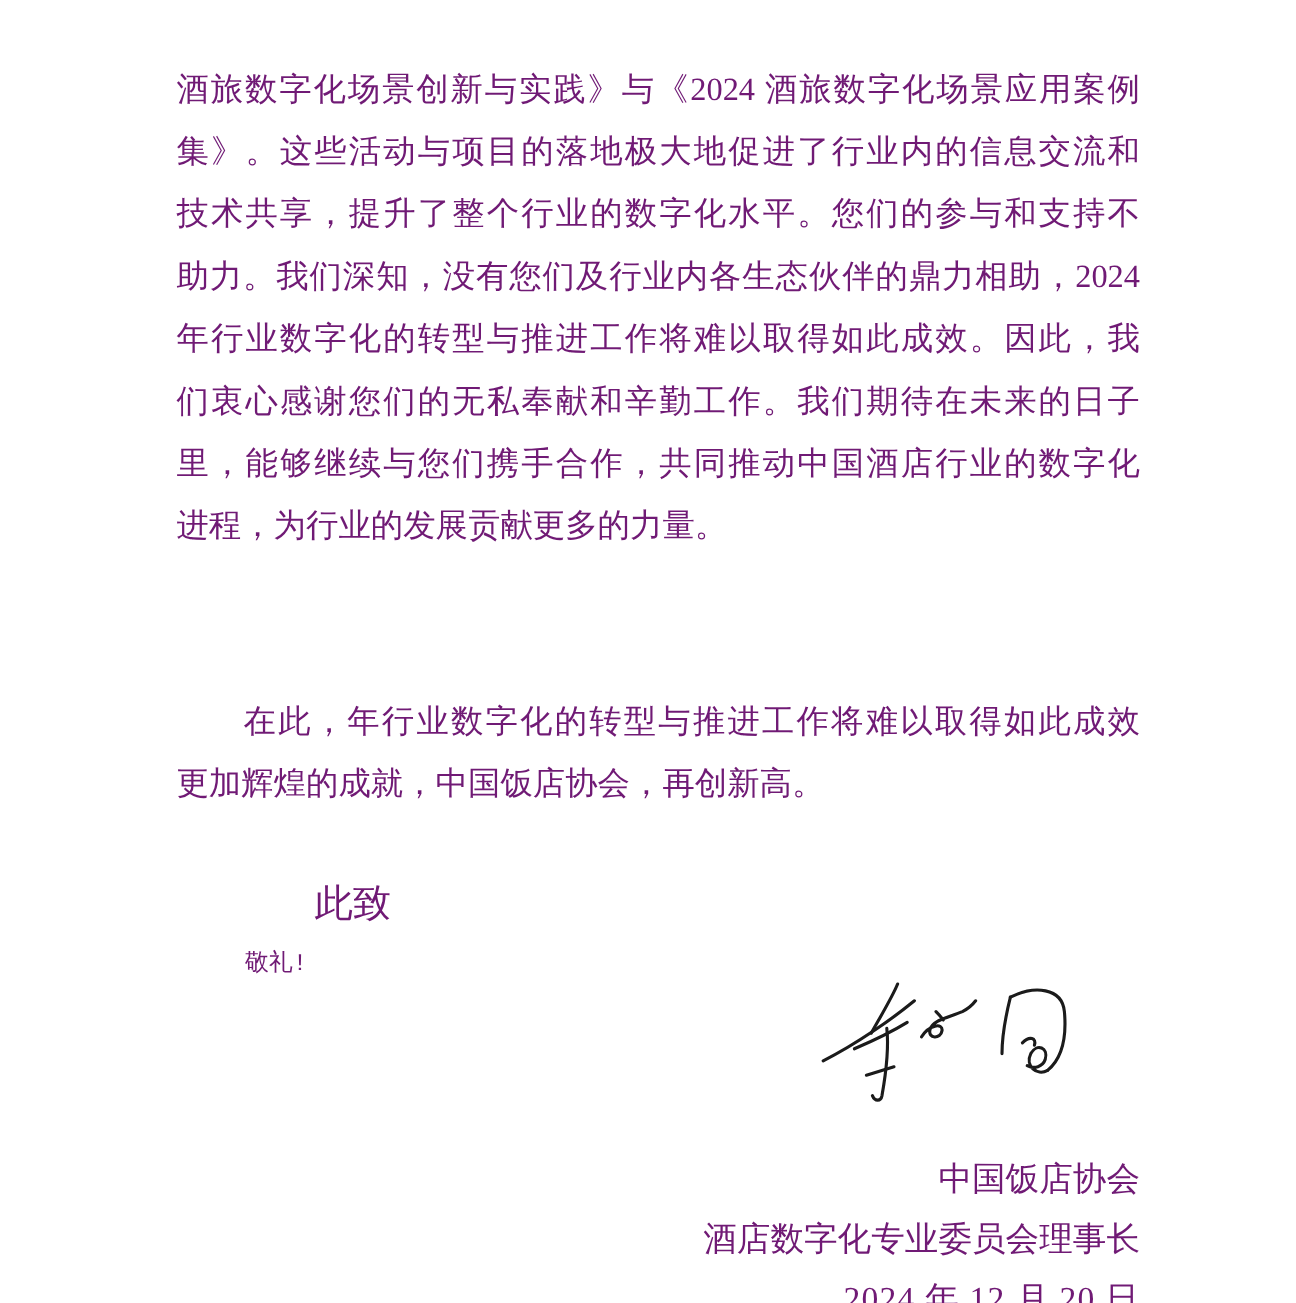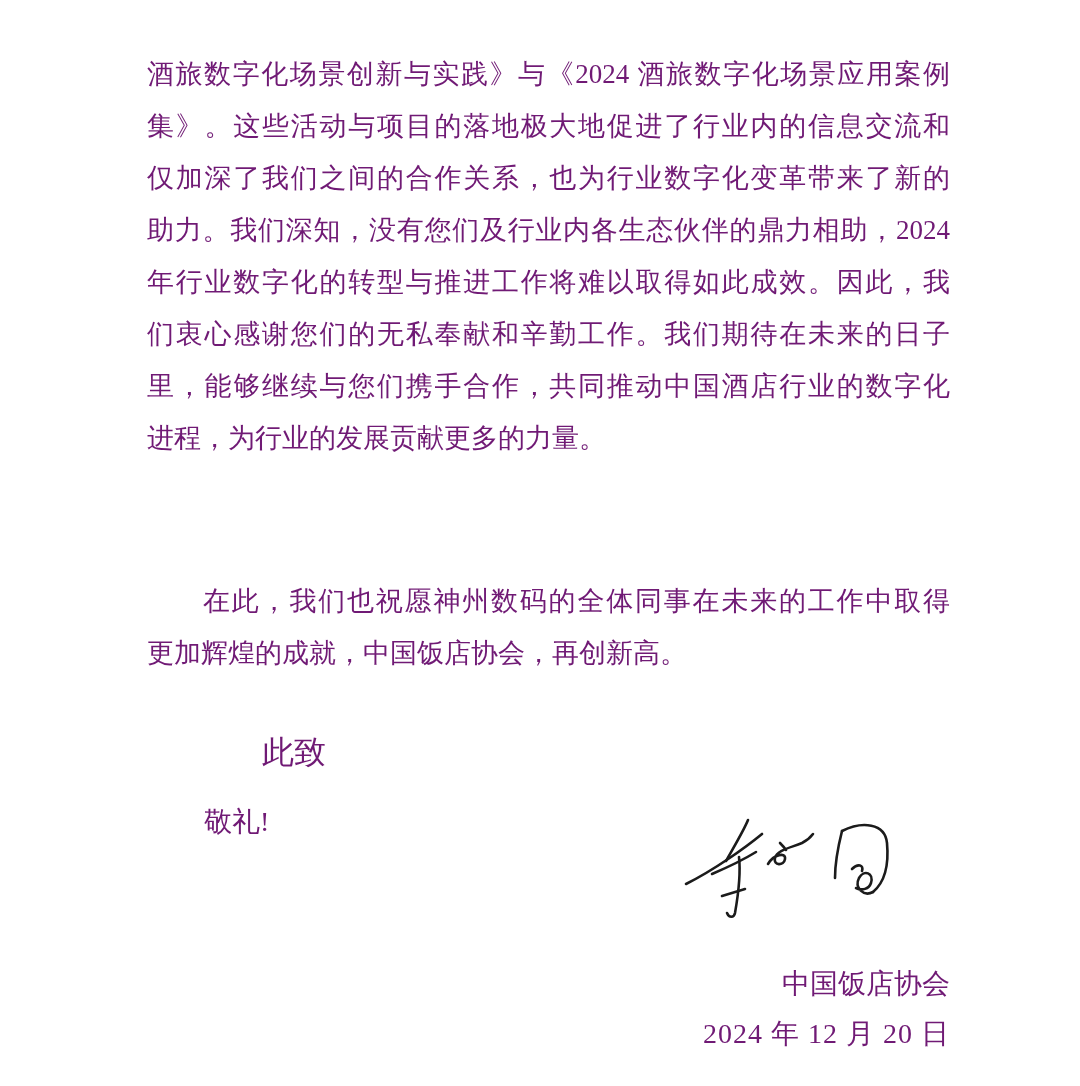--- a/index.html
+++ b/index.html
@@ -20,48 +20,48 @@
   }
   .just {
     text-align: justify;
     text-align-last: justify;
     text-justify: inter-character;
   }
   .p1 { position: absolute; left: 147px; top: 8px;   width: 803px; }
   .p2 { position: absolute; left: 147px; top: 535px; width: 803px; }
   .indent { text-indent: 56px; }
   .closing-cizhi  { position: absolute; left: 262px; top: 686px; font-size: 32px; line-height: 52px; }
-  .closing-jingli { position: absolute; left: 204px; top: 756px; font-size: 28px; line-height: 52px; }
+  .closing-jingli { position: absolute; left: 204px; top: 738px; font-size: 20px; line-height: 52px; font-family: Liberation Mono, monospace; }
   .sig-wrap { position: absolute; left: 672px; top: 772px; width: 240px; height: 130px; }
   .sig-wrap svg { display: block; width: 100%; height: 100%; }
   .signoff {
     position: absolute; left: 147px; top: 919px; width: 803px;
     text-align: right;
   }
   .signoff .textline { line-height: 50px; font-size: 28px; }
   .signoff .date { letter-spacing: 1px; }
 </style>
 </head>
 <body>
 
 <div class="page">
 
   <div class="p1">
     <div class="textline just">酒旅数字化场景创新与实践》与《2024 酒旅数字化场景应用案例</div>
     <div class="textline just">集》。这些活动与项目的落地极大地促进了行业内的信息交流和</div>
-    <div class="textline just">仅加深了我们之间的合作关系，也为行业数字化变革带来了新的</div>
+    <div class="textline just">技术共享，提升了整个行业的数字化水平。您们的参与和支持不</div>
     <div class="textline just">助力。我们深知，没有您们及行业内各生态伙伴的鼎力相助，2024</div>
     <div class="textline just">年行业数字化的转型与推进工作将难以取得如此成效。因此，我</div>
     <div class="textline just">们衷心感谢您们的无私奉献和辛勤工作。我们期待在未来的日子</div>
     <div class="textline just">里，能够继续与您们携手合作，共同推动中国酒店行业的数字化</div>
     <div class="textline">进程，为行业的发展贡献更多的力量。</div>
   </div>
 
   <div class="p2">
-    <div class="textline just indent">在此，我们也祝愿神州数码的全体同事在未来的工作中取得</div>
+    <div class="textline just indent">在此，年行业数字化的转型与推进工作将难以取得如此成效</div>
     <div class="textline">更加辉煌的成就，中国饭店协会，再创新高。</div>
   </div>
 
   <div class="closing-cizhi">此致</div>
   <div class="closing-jingli">敬礼!</div>
 
   <div class="sig-wrap">
     <svg viewBox="0 0 240 130" xmlns="http://www.w3.org/2000/svg" fill="none" stroke="#1b1b1b" stroke-width="2.6" stroke-linecap="round" stroke-linejoin="round">
 
       <path d="M76,8 C72,18 63,33 54,49"></path>
@@ -75,16 +75,17 @@
 
       <path d="M170,19 C166,35 163,51 163,66"></path>
       <path d="M170,19 C190,9 213,11 215,31 C217,53 213,70 201,80"></path>
       <path d="M201,80 C192,85 182,76 187,66 C192,57 202,61 199,71 C197,77 190,79 184,76"></path>
       <path d="M180,57 C186,51 192,53 190,59"></path>
     </svg>
   </div>
 
   <div class="signoff">
     <div class="textline">中国饭店协会</div>
+    <div class="textline">酒店数字化专业委员会理事长</div>
     <div class="textline date">2024 年 12 月 20 日</div>
   </div>
 
 </div>
 
 </body></html>

